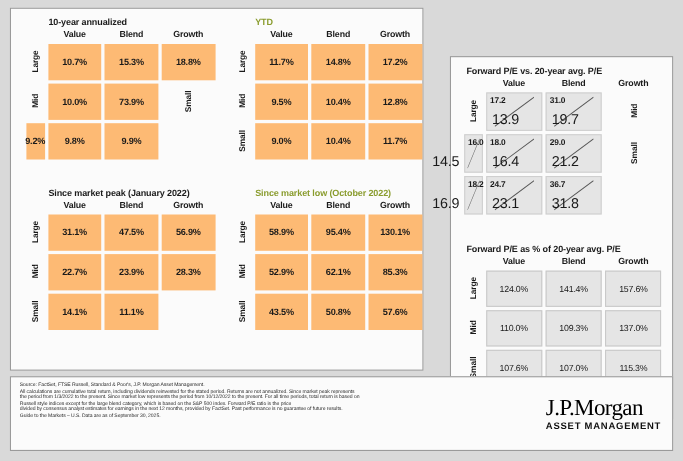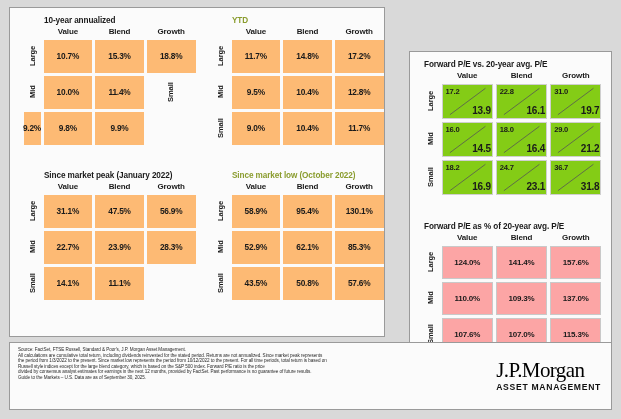--- a/index.html
+++ b/index.html
@@ -50,42 +50,42 @@
     margin:1.5px;
     display:flex;align-items:center;justify-content:center;
     font-size:8.3px;font-weight:bold;color:#1a1a1a;
     letter-spacing:-0.2px;
   }
   .cell.tall{height:33px;}
 
   
   .cell-split{
     position:relative;
-    background:#84cc16;
+    background:#e5e5e5;
     border:1px solid #cfcfcf;
     margin:1.5px;
     height:33px;
   }
   .cell-split .diag{
     position:absolute;left:0;top:0;width:100%;height:100%;
   }
   .cell-split .v-top{
     position:absolute;left:3px;top:2px;
     font-size:7.6px;font-weight:bold;color:#1a1a1a;letter-spacing:-0.2px;
   }
   .cell-split .v-bot{
-    position:absolute;right:1px;bottom:2px;
-    font-size:10px;font-weight:bold;color:#1a1a1a;letter-spacing:-0.2px;
+    position:absolute;right:20px;bottom:2px;
+    font-size:13px;font-weight:normal;color:#1a1a1a;letter-spacing:-0.2px;
   }
   .cell-pct{
-    background:#fca5a5;
+    background:#e5e5e5;
     border:1px solid #c9c9c9;
     margin:1.5px;height:31px;
     display:flex;align-items:center;justify-content:center;
-    font-size:8px;font-weight:bold;color:#1a1a1a;letter-spacing:-0.2px;
+    font-size:8px;font-weight:normal;color:#1a1a1a;letter-spacing:-0.2px;
   }
 
   
   .footnote{
     position:absolute;left:8px;top:4px;width:450px;
     font-size:4.6px;line-height:5.6px;color:#2a2a2a;
     letter-spacing:-0.05px;
   }
   .footnote div{white-space:nowrap;overflow:hidden;}
   .logo{
@@ -115,21 +115,21 @@
         <div class="colhead">Blend</div>
         <div class="colhead">Growth</div>
 
         <div class="rowlabel">Large</div>
         <div class="cell tall">10.7%</div>
         <div class="cell tall">15.3%</div>
         <div class="cell tall">18.8%</div>
 
         <div class="rowlabel">Mid</div>
         <div class="cell tall">10.0%</div>
-        <div class="cell tall">11.4%</div>
+        <div class="cell tall">73.9%</div>
 
         <div class="rowlabel">Small</div>
         <div class="cell tall">9.2%</div>
         <div class="cell tall">9.8%</div>
         <div class="cell tall">9.9%</div>
       </div>
     </div>
 
     <div class="panel" style="left:200px;top:8px;width:175px;">
       <div class="panel-title green">YTD</div>
@@ -217,27 +217,20 @@
         <div class="colhead">Blend</div>
         <div class="colhead">Growth</div>
 
         <div class="rowlabel">Large</div>
         <div class="cell-split">
           <svg class="diag" viewBox="0 0 100 40" preserveAspectRatio="none">
               <line x1="14" y1="36" x2="86" y2="4" stroke="#555" stroke-width="1.2"></line>
             </svg>
           <span class="v-top">17.2</span>
           <span class="v-bot">13.9</span>
-        </div>
-        <div class="cell-split">
-          <svg class="diag" viewBox="0 0 100 40" preserveAspectRatio="none">
-              <line x1="14" y1="36" x2="86" y2="4" stroke="#555" stroke-width="1.2"></line>
-            </svg>
-          <span class="v-top">22.8</span>
-          <span class="v-bot">16.1</span>
         </div>
         <div class="cell-split">
           <svg class="diag" viewBox="0 0 100 40" preserveAspectRatio="none">
               <line x1="14" y1="36" x2="86" y2="4" stroke="#555" stroke-width="1.2"></line>
             </svg>
           <span class="v-top">31.0</span>
           <span class="v-bot">19.7</span>
         </div>
 
         <div class="rowlabel">Mid</div>

